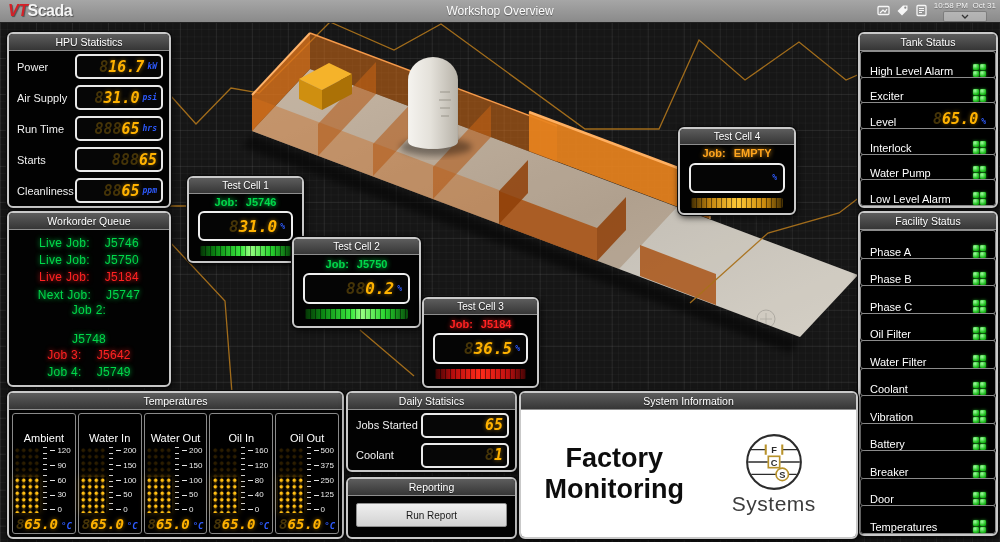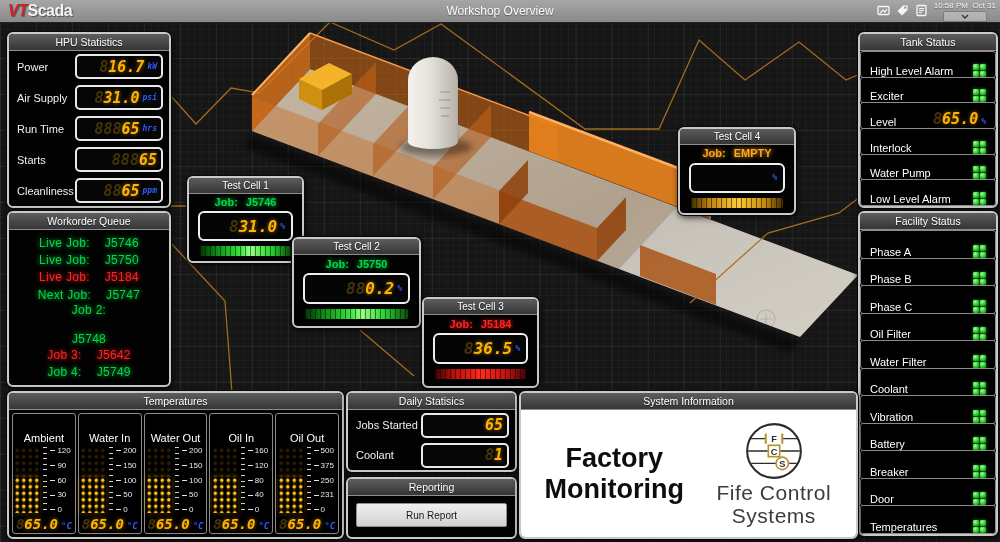--- a/index.html
+++ b/index.html
@@ -617,21 +617,21 @@
         <div class="gname">Oil Out</div>
         <div class="gbody">
             <div class="gdots">
               <i class="lit" style="height: 55%;"></i>
             </div>
             <div class="gruler"></div>
           <div class="gticks">
               <span>500</span>
               <span>375</span>
               <span>250</span>
-              <span>231</span>
+              <span>125</span>
               <span>0</span>
             </div>
         </div>
         <div class="gval"><span class="seg g">8</span><span class="seg v">65.0</span><span class="unit">°C</span></div>
       </div>
     </div>
   </div>
 
   <div class="panel" id="daily" style="left:346px;top:391px;width:167px;height:77px;">
     <div class="phead">Daily Statisics</div>
@@ -674,20 +674,19 @@
           <path d="M22 13 V23 M38 13 V23" stroke="#b8922a" stroke-width="2"></path>
           <text x="30" y="21.5" font-size="9" text-anchor="middle" fill="#2c2c2c" font-family="Liberation Sans, sans-serif" font-weight="bold">F</text>
           <path d="M5 30 H24 M36 30 H55" stroke="#2c2c2c" stroke-width="1.4"></path>
           <rect x="24.5" y="24.5" width="11" height="11" fill="none" stroke="#b8922a" stroke-width="1.6"></rect>
           <text x="30" y="33.5" font-size="9" text-anchor="middle" fill="#2c2c2c" font-family="Liberation Sans, sans-serif" font-weight="bold">C</text>
           <path d="M8 42 H32 M44 42 H52" stroke="#2c2c2c" stroke-width="1.4"></path>
           <circle cx="38" cy="42" r="6" fill="none" stroke="#b8922a" stroke-width="1.6"></circle>
           <text x="38" y="45.5" font-size="9" text-anchor="middle" fill="#2c2c2c" font-family="Liberation Sans, sans-serif" font-weight="bold">S</text>
         </svg>
         <div id="si-brand">
-          <div>Fife Control</div>
           <div>Systems</div>
         </div>
       </div>
     </div>
   </div>
 
 </div>
 
 </body></html>

